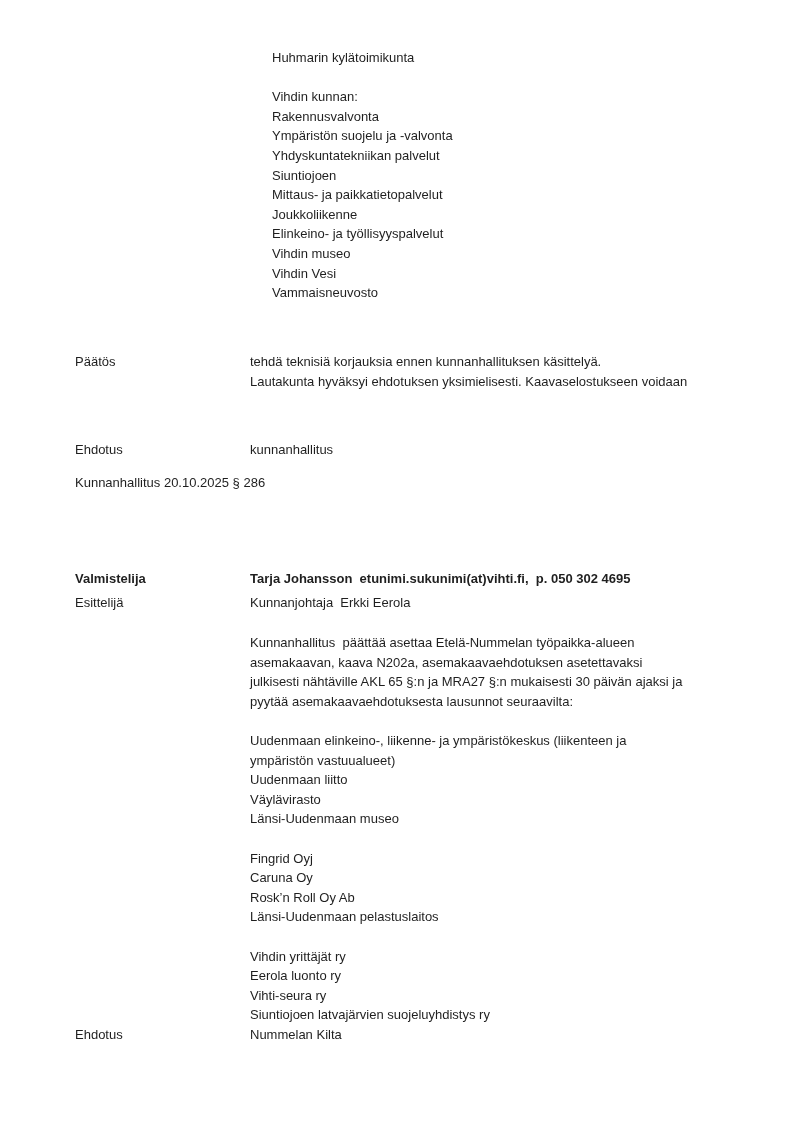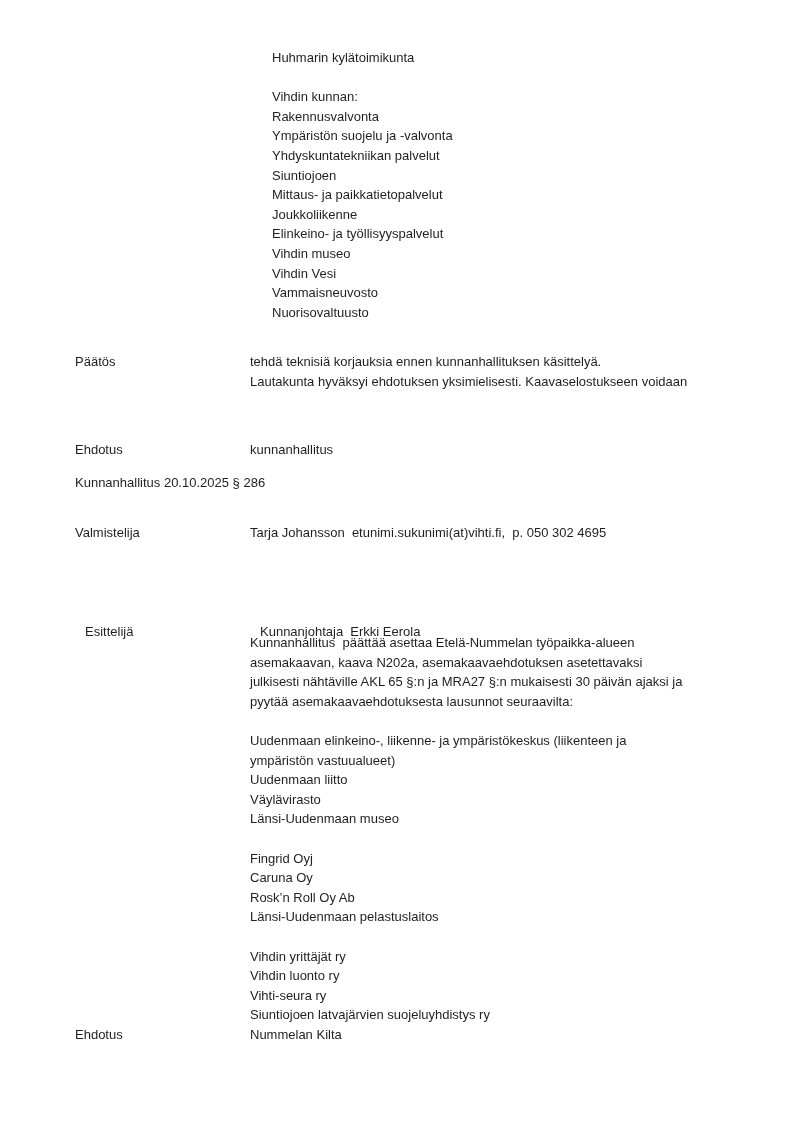--- a/index.html
+++ b/index.html
@@ -43,22 +43,22 @@
     max-width: 505px;
   }
   .top-block {
     left: 272px;
     top: 48px;
     width: 480px;
   }
   .pos-paatos        { top: 352px; }
   .pos-tiedoksi      { top: 440px; }
   .pos-heading       { left: 75px; top: 473px; width: 600px; }
-  .pos-valmistelija  { top: 523px; }
-  .pos-esittelija    { top: 622px; justify-content: flex-end; }
+  .pos-valmistelija  { top: 569px; font-weight: bold; }
+  .pos-esittelija    { top: 593px; }
   .pos-ehdotus       { top: 633px; align-items: flex-end; }
 </style>
 </head>
 <body>
 
 <div class="page">
 
   <div class="block top-block">
     <div class="line">Huhmarin kylätoimikunta</div>
     <div class="blank-line"></div>
@@ -67,21 +67,20 @@
         <div class="line">Rakennusvalvonta</div>
         <div class="line">Ympäristön suojelu ja -valvonta</div>
         <div class="line">Yhdyskuntatekniikan palvelut</div>
         <div class="line">Siuntiojoen</div>
         <div class="line">Mittaus- ja paikkatietopalvelut</div>
         <div class="line">Joukkoliikenne</div>
         <div class="line">Elinkeino- ja työllisyyspalvelut</div>
         <div class="line">Vihdin museo</div>
         <div class="line">Vihdin Vesi</div>
         <div class="line">Vammaisneuvosto</div>
-        <div class="line">Nuorisovaltuusto</div>
       </div>
   </div>
 
   <div class="block row pos-paatos">
     <div class="label">Päätös</div>
     <div class="content">
         <div class="line">tehdä teknisiä korjauksia ennen kunnanhallituksen käsittelyä.</div>
         <div class="line">Lautakunta hyväksyi ehdotuksen yksimielisesti. Kaavaselostukseen voidaan</div>
       </div>
   </div>
@@ -131,21 +130,21 @@
       <div class="blank-line"></div>
       <div>
           <div class="line">Fingrid Oyj</div>
           <div class="line">Caruna Oy</div>
           <div class="line">Rosk’n Roll Oy Ab</div>
           <div class="line">Länsi-Uudenmaan pelastuslaitos</div>
         </div>
       <div class="blank-line"></div>
       <div>
           <div class="line">Vihdin yrittäjät ry</div>
-          <div class="line">Vihdin luonto ry</div>
+          <div class="line">Eerola luonto ry</div>
           <div class="line">Vihti-seura ry</div>
           <div class="line">Siuntiojoen latvajärvien suojeluyhdistys ry</div>
           <div class="line">Nummelan Kilta</div>
         </div>
     </div>
   </div>
 
 </div>
 
 </body></html>

